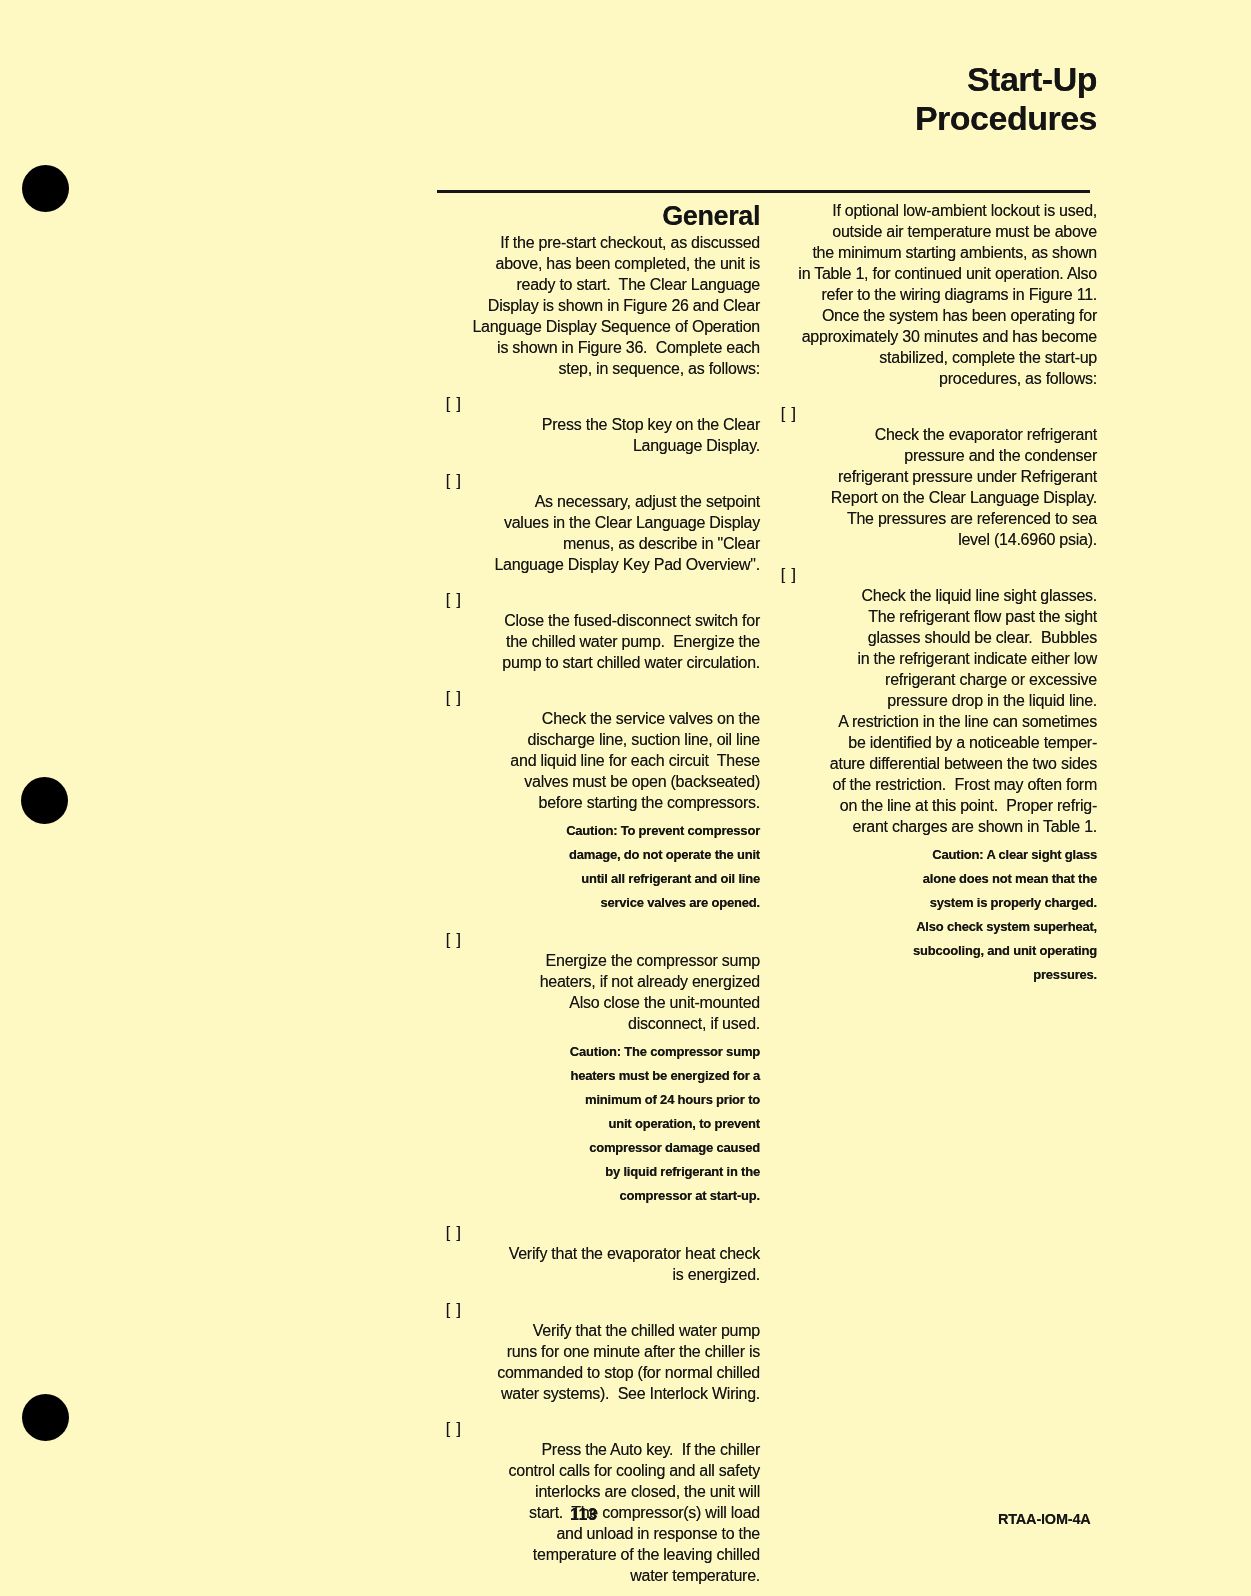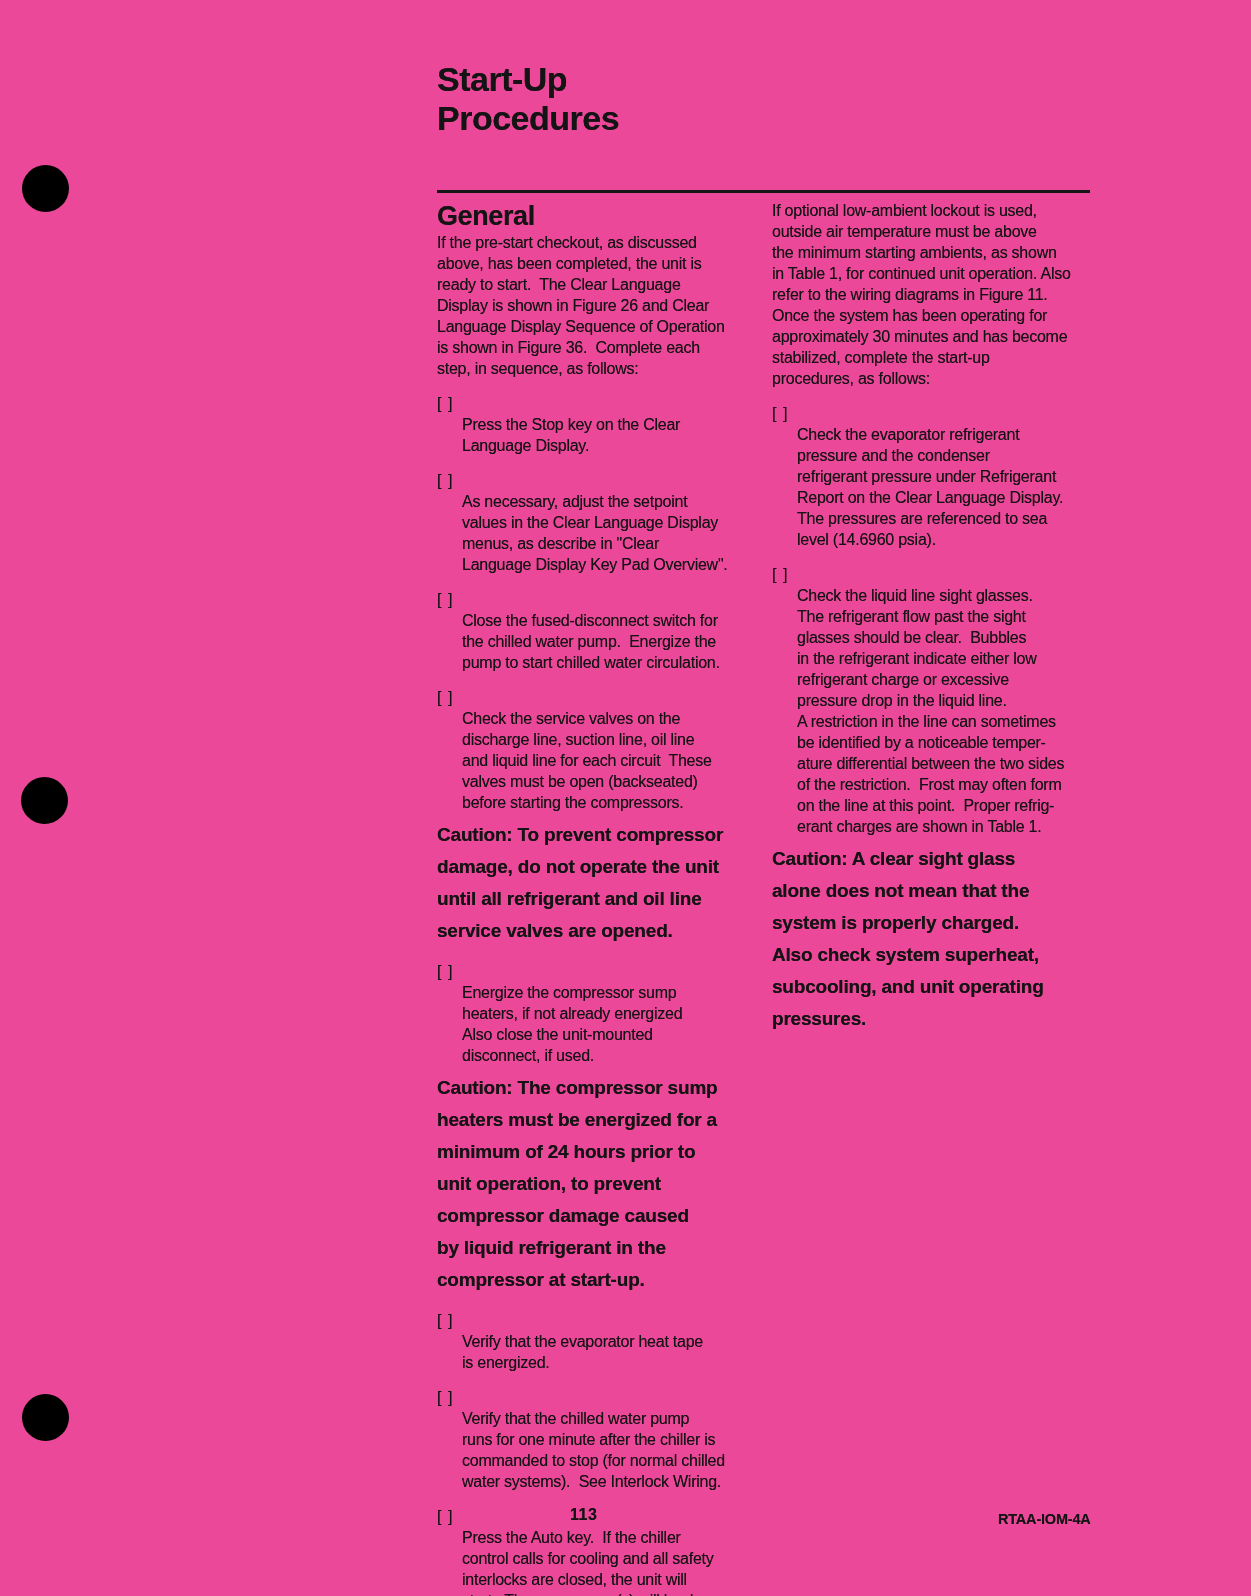--- a/index.html
+++ b/index.html
@@ -4,21 +4,21 @@
 <style>
   html, body { margin: 0; padding: 0; }
   body {
     width: 1251px; height: 1596px;
     background: #ffffff;
     font-family: "Liberation Sans", sans-serif;
     color: #141414;
     position: relative;
     overflow: hidden;
   }
-  .page { position: absolute; inset: 0; background: #ec4899; }
+  .page { position: absolute; inset: 0; background: #fef9c3; text-align: right; }
 
   
   .hole {
     position: absolute;
     width: 47px; height: 47px;
     background: #000;
     border-radius: 50%;
   }
   .hole-1 { left: 22px; top: 165px; }
   .hole-2 { left: 21px; top: 777px; }
@@ -84,22 +84,22 @@
     width: 25px;
     font-size: 16px;
     line-height: 21px;
     letter-spacing: 1px;
     text-shadow: 0 0 0.4px rgba(0,0,0,.55);
   }
   .check .body { flex: 1 1 auto; margin-top: 21px; }
 
   .caution {
     margin: 6px 0 0 0;
-    font-size: 19px;
-    line-height: 32px;
+    font-size: 13px;
+    line-height: 24px;
     font-weight: bold;
     letter-spacing: -0.2px;
     white-space: pre-wrap;
     text-shadow: 0 0 0.5px rgba(0,0,0,.65);
   }
 
   .footer-pagenum {
     position: absolute;
     left: 570px; top: 1506px;
     font-size: 16px;
@@ -191,21 +191,21 @@
       <p class="caution">Caution: The compressor sump
 heaters must be energized for a
 minimum of 24 hours prior to
 unit operation, to prevent
 compressor damage caused
 by liquid refrigerant in the
 compressor at start-up.</p>
 
       <div class="check">
         <span class="cb">[ ]</span>
-        <span class="body">Verify that the evaporator heat tape
+        <span class="body">Verify that the evaporator heat check
 is energized.</span>
       </div>
 
       <div class="check">
         <span class="cb">[ ]</span>
         <span class="body">Verify that the chilled water pump
 runs for one minute after the chiller is
 commanded to stop (for normal chilled
 water systems).  See Interlock Wiring.</span>
       </div>

